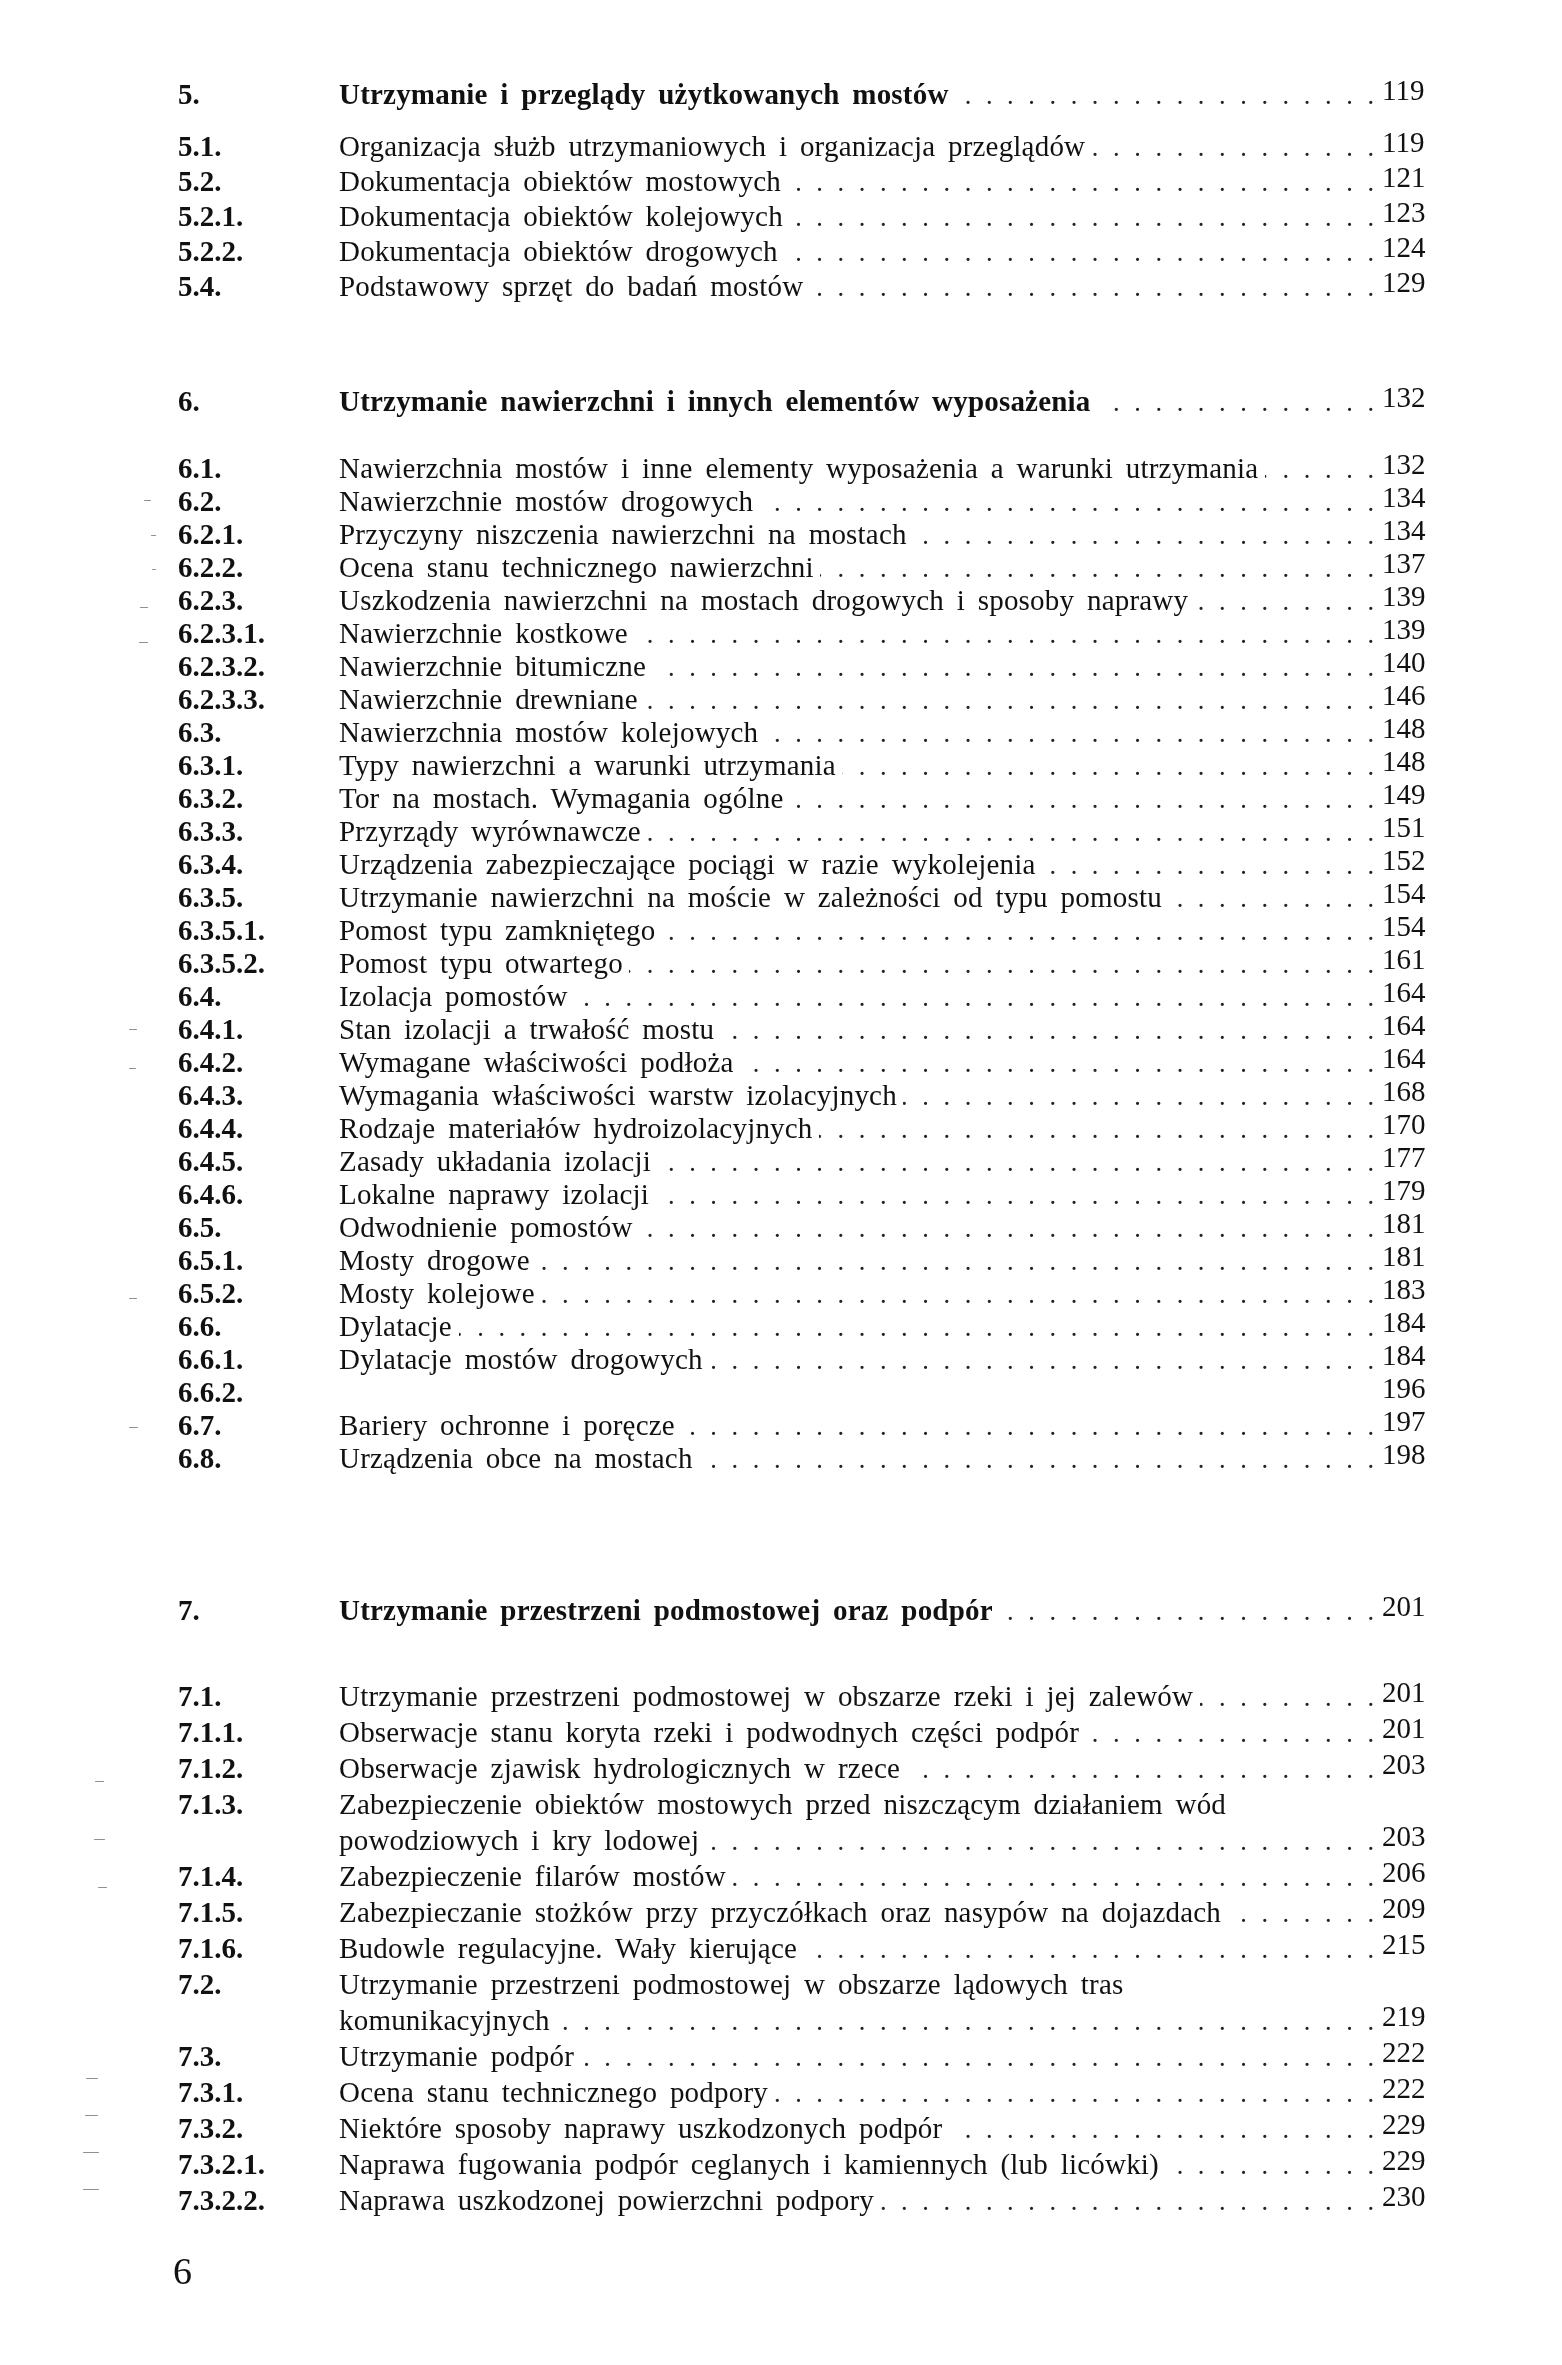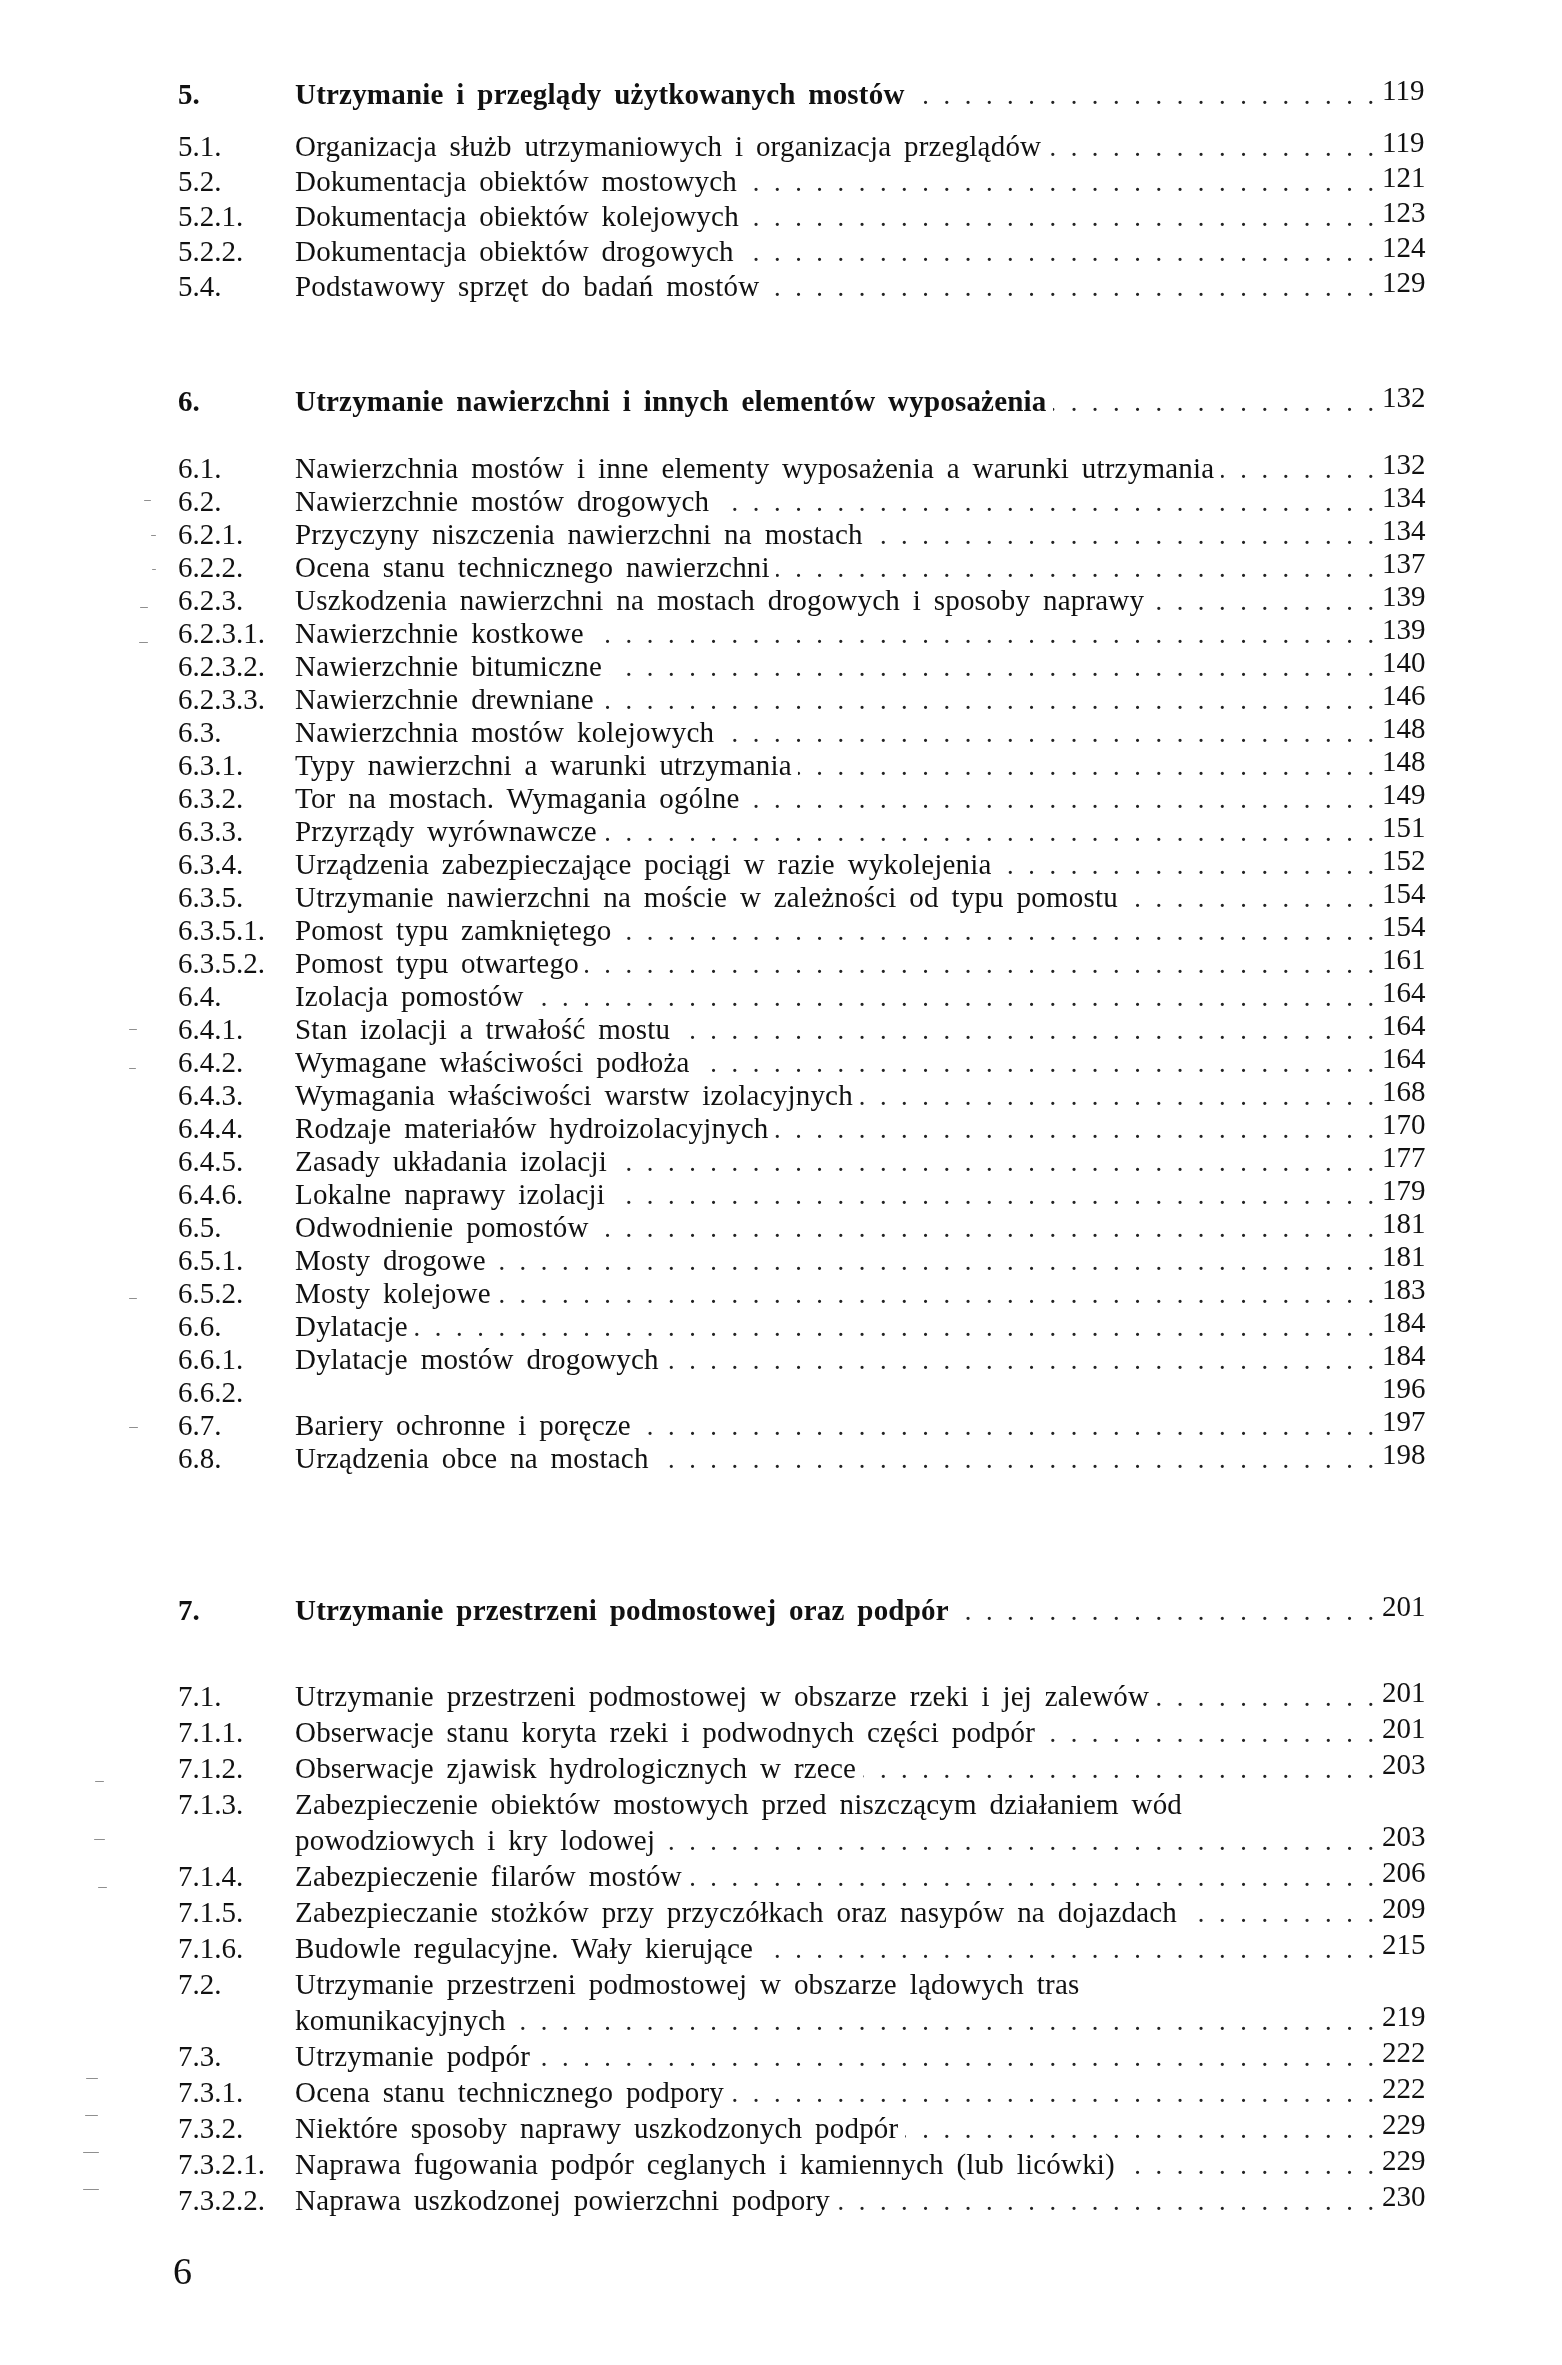--- a/index.html
+++ b/index.html
@@ -8,27 +8,27 @@
       font-family: "Liberation Serif", "DejaVu Serif", serif;
       color: #111111;
     }
     .section { position: absolute; left: 0; width: 1563px; }
     .row {
       position: relative; display: flex; align-items: baseline;
       height: var(--lh); font-size: 29px; line-height: var(--lh);
       white-space: nowrap;
     }
     .row .num {
-      position: absolute; left: 178px; top: 0;
+      position: absolute; left: 178px; top: 0; font-weight: bold;
     }
     .row .title-wrap {
       position: absolute; left: 295px; right: 185px; top: 0;
       display: flex; align-items: baseline; overflow: hidden;
     }
-    .row .title { flex: 0 0 auto; letter-spacing: 0.2px; word-spacing: 5.3px; }
+    .row .title { flex: 0 0 auto; letter-spacing: 0.2px; word-spacing: 5.3px; margin-left: 44px; }
     .row .leader {
       flex: 1 1 auto; overflow: hidden; margin-left: 6.6px;
       color: #222;
     }
     .row .leader::before {
       content: ". . . . . . . . . . . . . . . . . . . . . . . . . . . . . . . . . . . . . . . . . . . . . . . . . . . . . . . . . . . . . . . . . . . . . . . . . .";
       letter-spacing: 4px; font-size: 26.4px; white-space: nowrap;
       display: block; direction: rtl; text-align: right; overflow: hidden;
     }
     .row .page {

